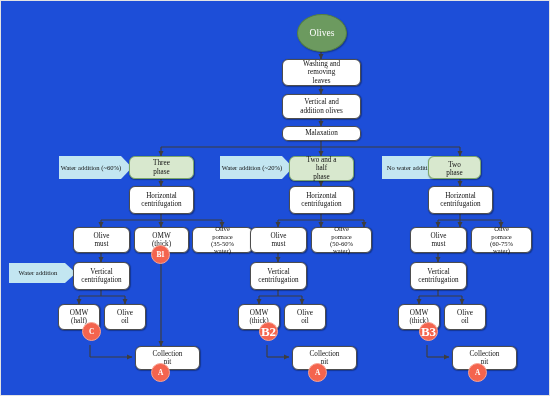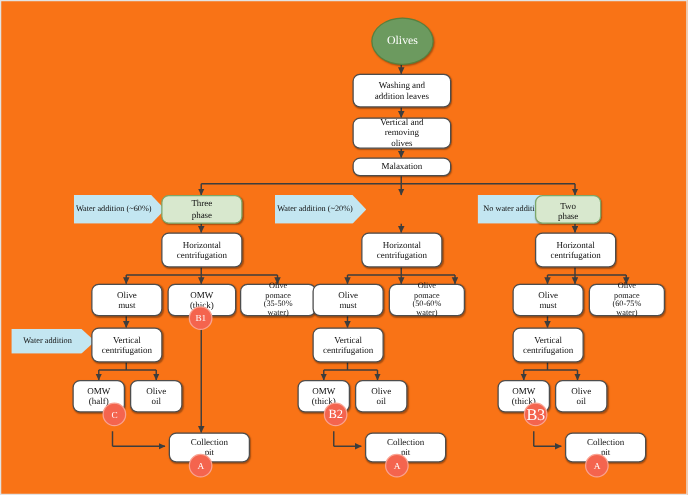--- a/index.html
+++ b/index.html
@@ -1,19 +1,19 @@
 <!DOCTYPE html>
 <html><head>
 <meta charset="utf-8">
 <style>
   html,body{margin:0;padding:0;background:#ffffff;}
   body{width:550px;height:396px;overflow:hidden;
        font-family:"Liberation Serif","DejaVu Serif",serif;}
   #canvas{position:relative;width:550px;height:396px;box-sizing:border-box;
-          border:1px solid #e3e3e3;background:#f97316;}
+          border:1px solid #e3e3e3;background:#1d4ed8;}
   svg.links{position:absolute;left:0;top:0;width:550px;height:396px;
             pointer-events:none;}
   .node{position:absolute;box-sizing:border-box;display:flex;
         align-items:center;justify-content:center;text-align:center;
         background:#fff;border:1px solid #4d4d4d;border-radius:6px;
         color:#111;line-height:1.12;padding:1px 16px;z-index:3;
         box-shadow:0.6px 0.8px 1.1px rgba(0,0,0,0.33);}
   .node span{display:block;}
   .olives{position:absolute;border-radius:50%;background:#6c9a5f;
           border:1px solid #56813f;color:#fff;display:flex;
@@ -22,21 +22,21 @@
   .phase{background:#d8e8ce;border-color:#7da86a;}
   .banner{position:absolute;background:#c3e6f1;color:#111;z-index:2;
           display:flex;align-items:center;justify-content:center;
           text-align:center;line-height:1.12;box-sizing:border-box;
           padding-right:9px;
           clip-path:polygon(0 0, calc(100% - 11px) 0, 100% 50%,
                             calc(100% - 11px) 100%, 0 100%);}
   .badge{position:absolute;border-radius:50%;background:#f4644e;
          border:1.6px solid #f9a392;color:#fff;display:flex;
          align-items:center;justify-content:center;z-index:6;
-         font-weight:normal;letter-spacing:-0.2px;}
+         font-weight:bold;letter-spacing:-0.2px;}
 </style>
 </head>
 <body>
 
 <div id="canvas">
 
   <svg class="links" viewBox="0 0 550 396">
     <defs>
       <marker id="ah" markerWidth="7" markerHeight="7" refX="5.2" refY="2.6" orient="auto" markerUnits="userSpaceOnUse">
         <path d="M0,0 L5.6,2.6 L0,5.2 z" fill="#3d3d3d"></path>
@@ -101,28 +101,28 @@
     </g>
   </svg>
 
   <div class="olives" style="left:296px;top:13px;width:48px;height:36px;font-size:9.5px;">
     <span>Olives</span>
   </div>
 
   <div class="node" style="left:281px;top:58px;width:79px;height:27px;font-size:7.2px;">
     <div>
       <span>Washing and</span>
-      <span>addition leaves</span>
+      <span>removing leaves</span>
     </div>
   </div>
 
   <div class="node" style="left:281px;top:93px;width:79px;height:25px;font-size:7.2px;">
     <div>
       <span>Vertical and</span>
-      <span>removing olives</span>
+      <span>addition olives</span>
     </div>
   </div>
 
   <div class="node" style="left:281px;top:125px;width:79px;height:15px;font-size:7.2px;text-align:right;">
     <span>Malaxation</span>
   </div>
 
   <div class="banner" style="left:58px;top:155px;width:73px;height:23px;font-size:6.6px;">
     <div>
       <span>Water addition</span>
@@ -194,20 +194,26 @@
     <span>A</span>
   </div>
 
   <div class="banner" style="left:219px;top:155px;width:73px;height:23px;font-size:6.6px;">
     <div>
       <span>Water addition</span>
       <span>(~20%)</span>
     </div>
   </div>
 
+  <div class="node phase" style="left:288px;top:155px;width:65px;height:25px;font-size:7.2px;">
+    <div>
+      <span>Two and a half</span>
+      <span>phase</span>
+    </div>
+  </div>
 
   <div class="node" style="left:288px;top:185px;width:65px;height:28px;font-size:7.2px;">
     <div>
       <span>Horizontal</span>
       <span>centrifugation</span>
     </div>
   </div>
 
   <div class="node" style="left:249px;top:226px;width:57px;height:26px;font-size:7.2px;">
     <span>Olive must</span>
@@ -226,21 +232,21 @@
       <span>centrifugation</span>
     </div>
   </div>
 
   <div class="node" style="left:237px;top:303px;width:42px;height:26px;font-size:7.2px;">
     <div>
       <span>OMW</span>
       <span>(thick)</span>
     </div>
   </div>
-  <div class="badge" style="left:258px;top:321px;width:17px;height:17px;font-size:10px;">
+  <div class="badge" style="left:258px;top:321px;width:17px;height:17px;font-size:13px;">
     <span>B2</span>
   </div>
 
   <div class="node" style="left:283px;top:303px;width:42px;height:26px;font-size:7.2px;">
     <span>Olive oil</span>
   </div>
 
   <div class="node" style="left:291px;top:345px;width:65px;height:24px;font-size:7.2px;">
     <span>Collection pit</span>
   </div>

